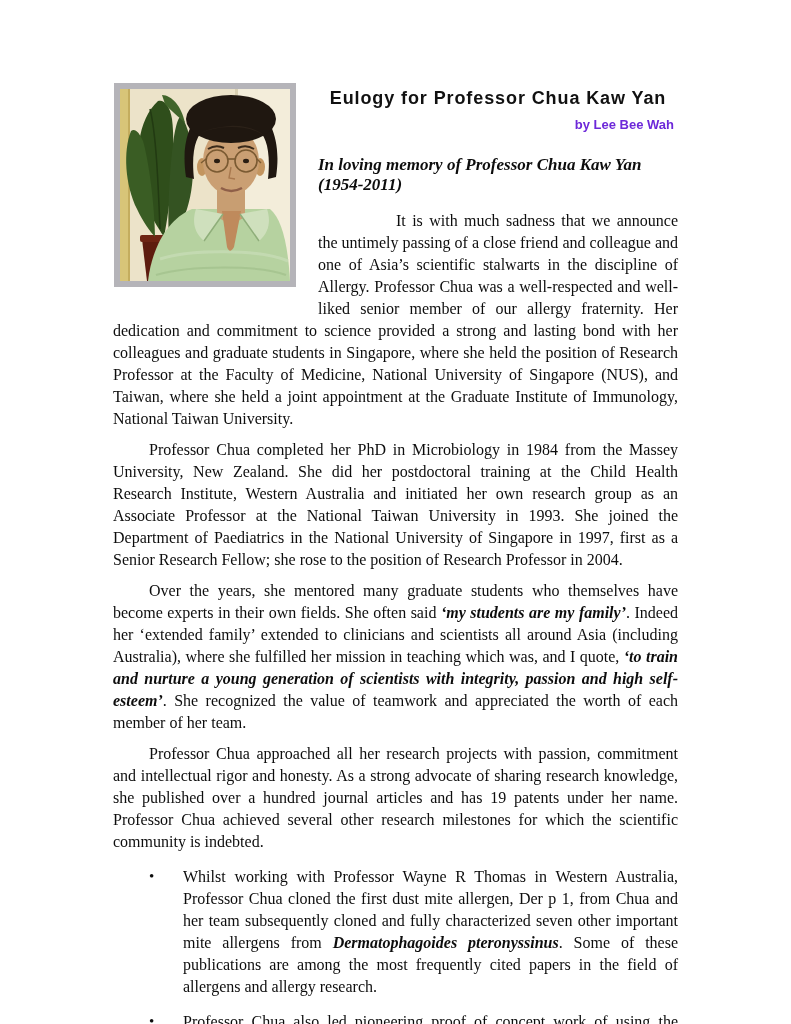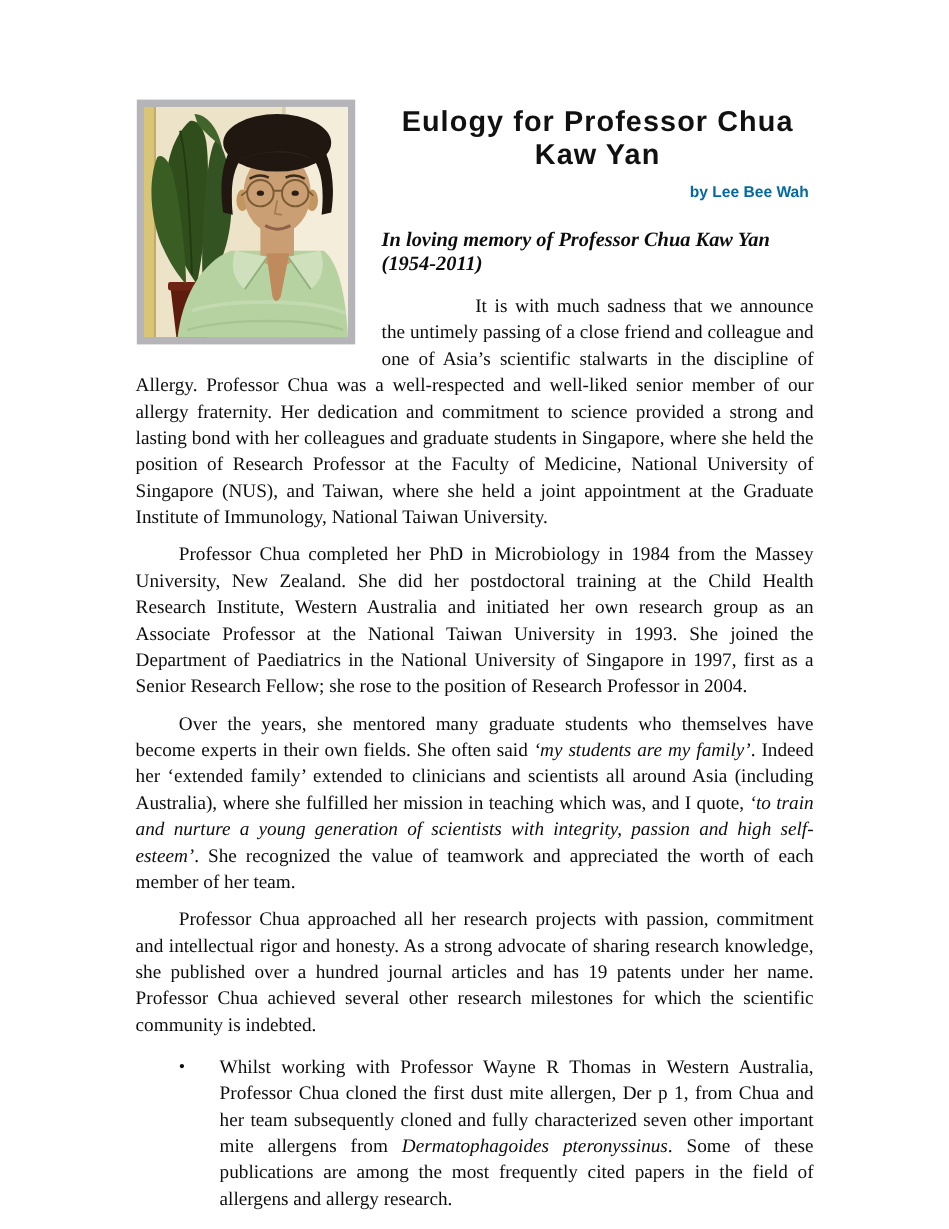--- a/index.html
+++ b/index.html
@@ -24,53 +24,53 @@
     width: 170px;
     height: 192px;
     padding: 6px;
     background: #b5b4b9;
     margin: 0 22px 12px 1px;
   }
   .photo-frame svg { display: block; }
   .doc-title {
     margin: 5px 0 0 0;
     font-family: "Liberation Sans", sans-serif;
-    font-size: 24px;
+    font-size: 18px;
     font-weight: bold;
     letter-spacing: 0.9px;
     text-align: center;
     color: #111111;
   }
   .byline {
     margin-top: 8px;
     font-family: "Liberation Sans", sans-serif;
     font-size: 13px;
     font-weight: bold;
     text-align: right;
     padding-right: 4px;
-    color: #0369a1;
+    color: #6d28d9;
   }
   .memorial {
     margin-top: 23px;
     font-size: 17px;
     font-weight: bold;
     font-style: italic;
   }
   .para {
     margin: 9px 0 0 0;
     font-size: 16px;
     line-height: 22px;
     text-align: justify;
     text-indent: 36px;
   }
   .para.first {
     margin-top: 15px;
     text-indent: 78px;
   }
-  .bi { font-weight: normal; font-style: italic; }
+  .bi { font-weight: bold; font-style: italic; }
   .bullets { margin-top: 13px; }
   .bullet {
     position: relative;
     padding-left: 70px;
     margin-top: 13px;
     font-size: 16px;
     line-height: 22px;
     text-align: justify;
   }
   .bullet .marker {

